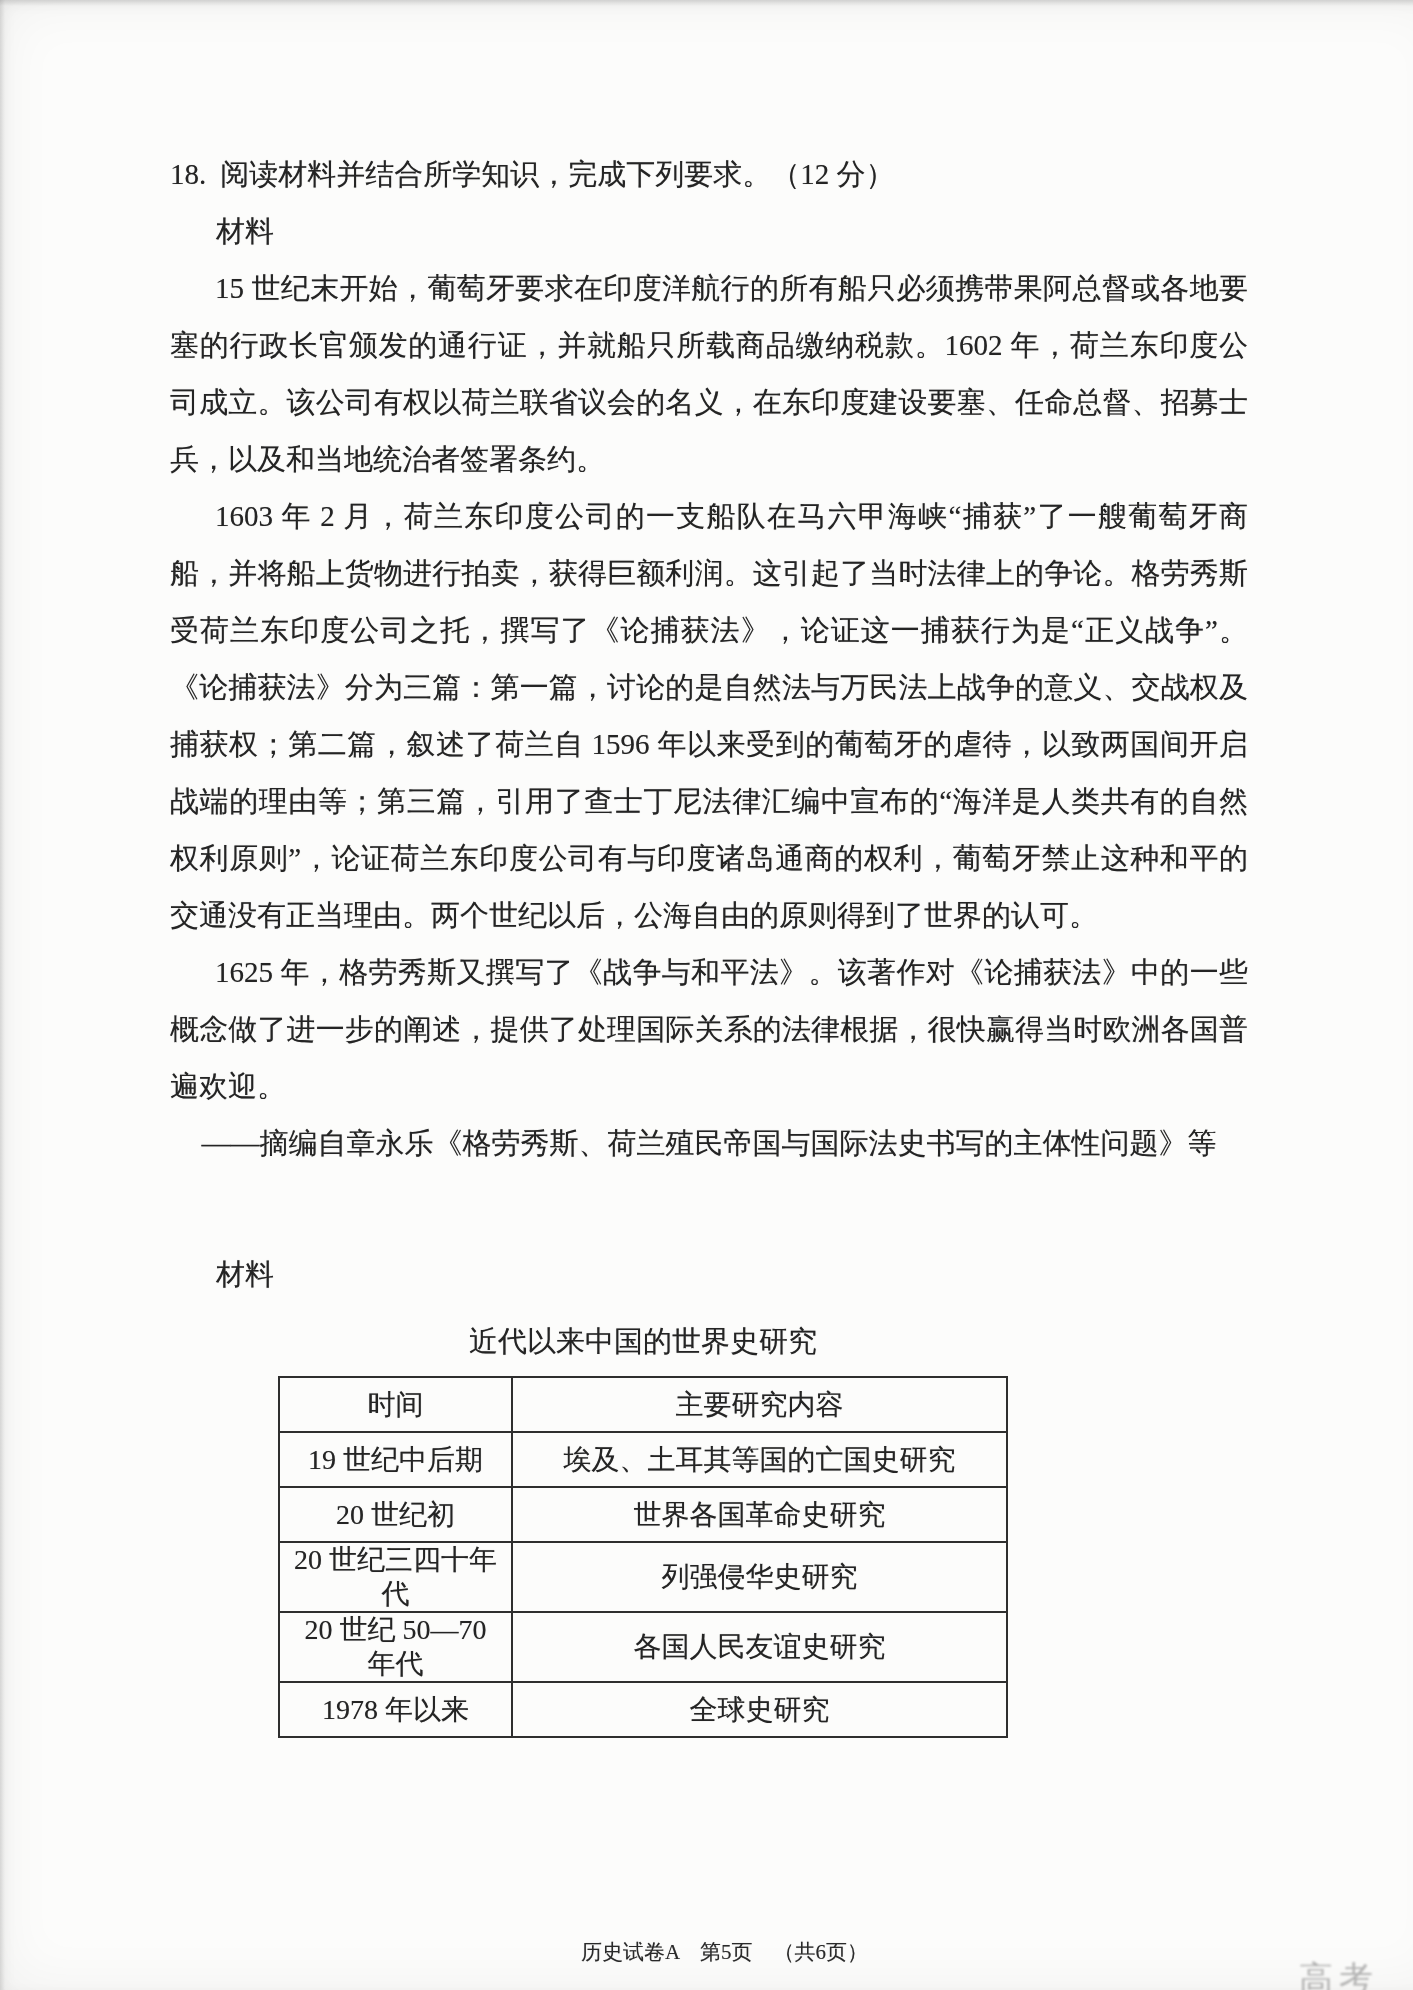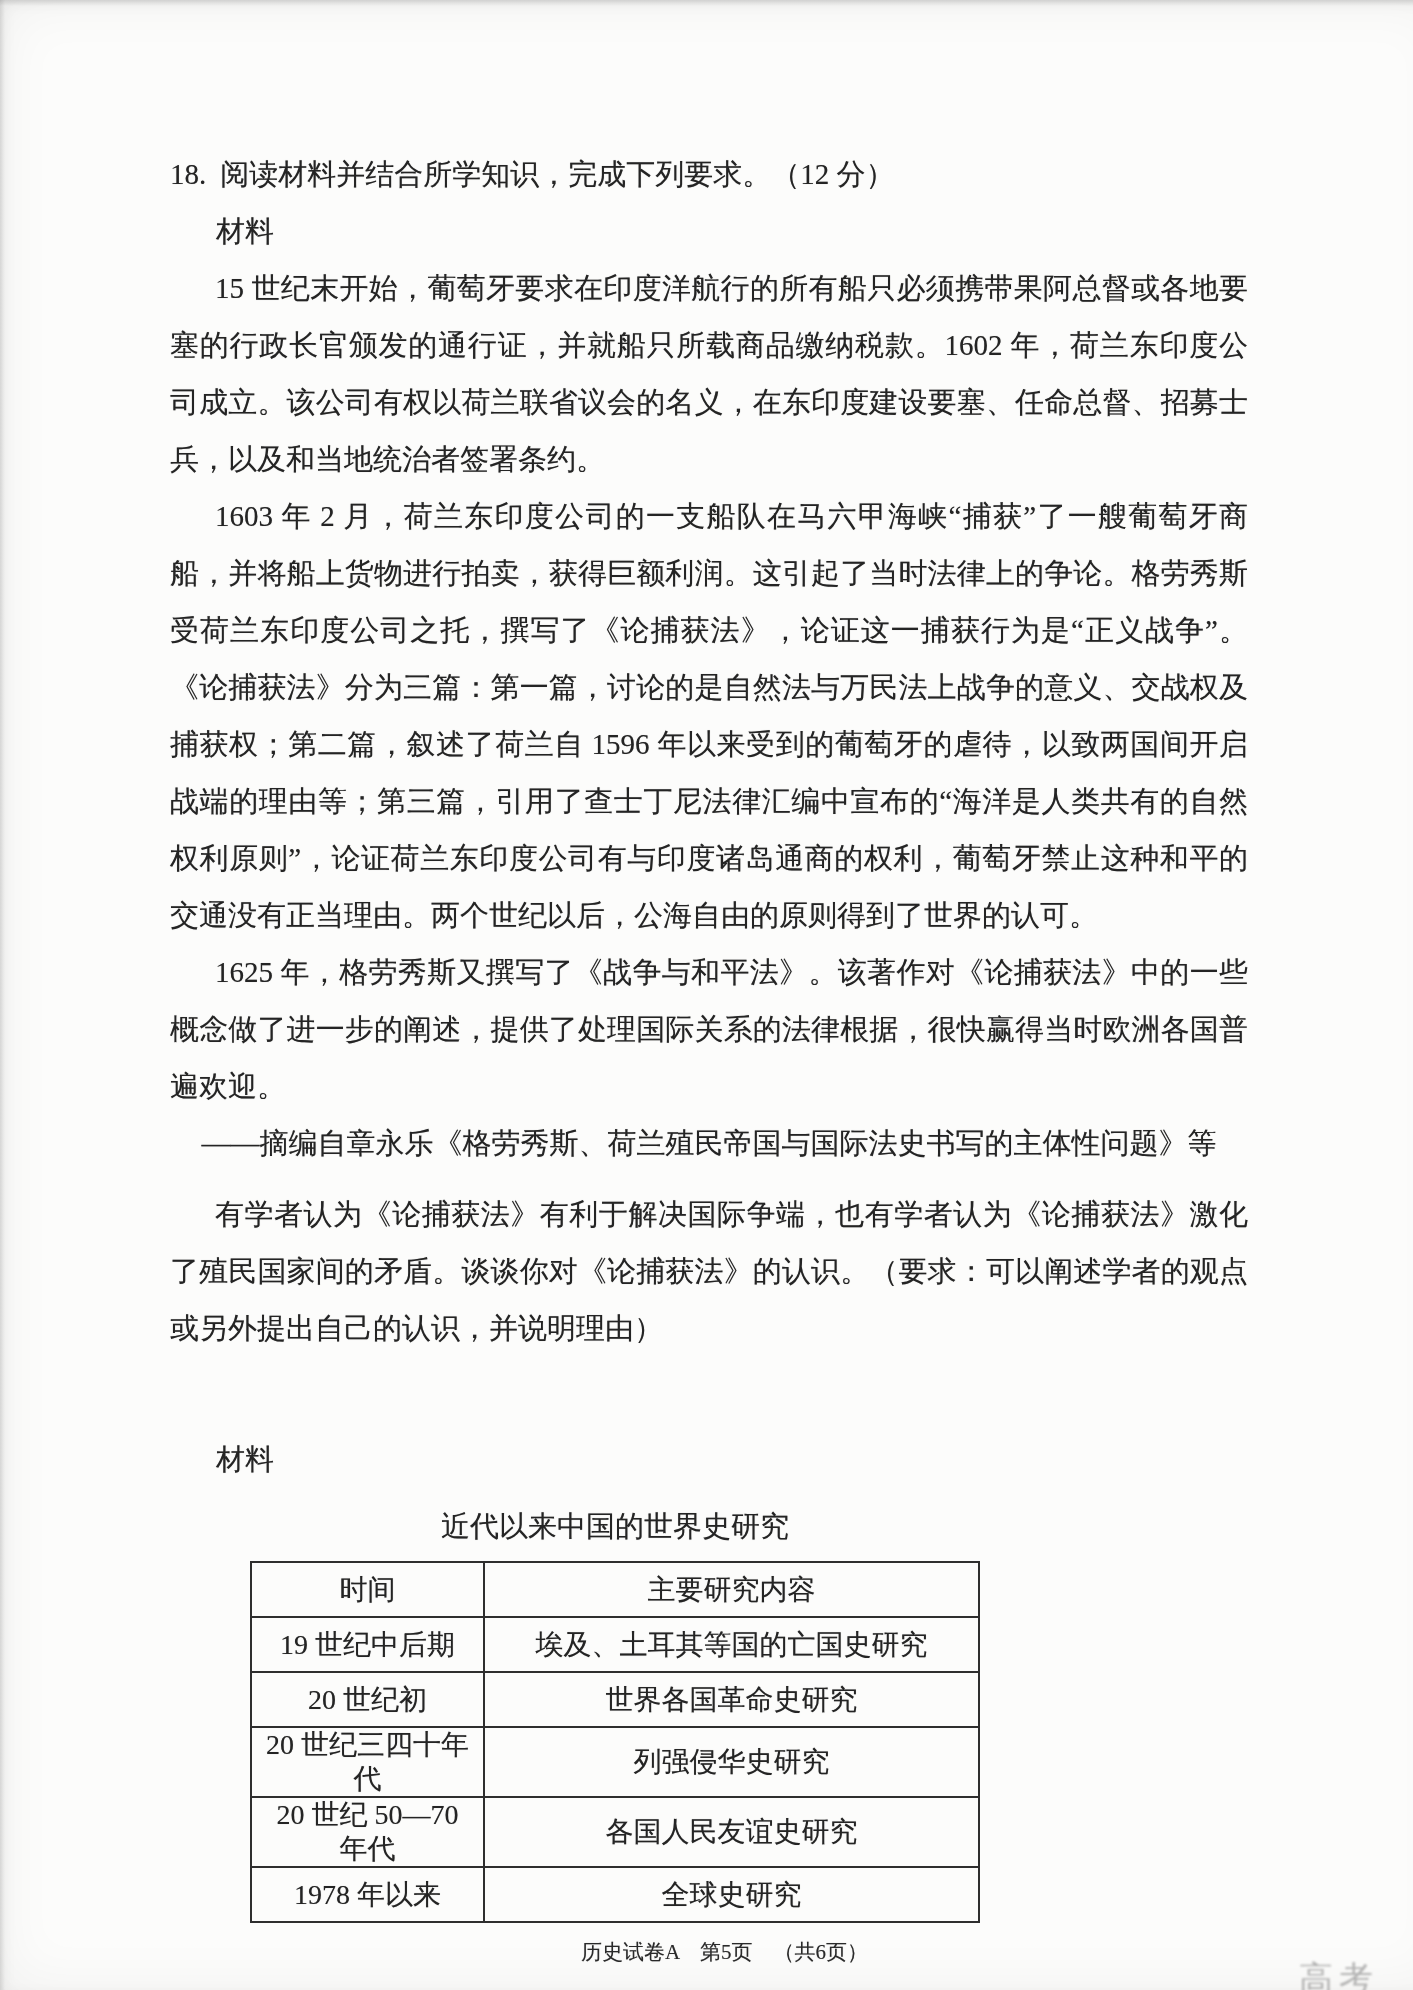--- a/index.html
+++ b/index.html
@@ -31,21 +31,21 @@
     margin: 0;
     text-indent: 1.55em;
     text-align: justify;
   }
   .attribution {
     margin: 0;
     text-align: center;
   }
   .task { margin-top: 14px; }
   .section-19 { margin-top: 74px; }
-  .table-wrap { width: 730px; margin-left: 80px; }
+  .table-wrap { width: 730px; margin-left: 108px; }
   .table-title {
     margin: 10px 0 6px 0;
     text-align: center;
   }
   table.data-table {
     border-collapse: collapse;
     width: 730px;
     font-size: 28px;
   }
   table.data-table th, table.data-table td {
@@ -95,21 +95,20 @@
 
   <div class="content">
 
     <section>
       <p class="q-head"><span class="q-num">18.</span><span>阅读材料并结合所学知识，完成下列要求。（12 分）</span></p>
       <p class="material-label">材料</p>
       <p class="para">15 世纪末开始，葡萄牙要求在印度洋航行的所有船只必须携带果阿总督或各地要塞的行政长官颁发的通行证，并就船只所载商品缴纳税款。1602 年，荷兰东印度公司成立。该公司有权以荷兰联省议会的名义，在东印度建设要塞、任命总督、招募士兵，以及和当地统治者签署条约。</p>
       <p class="para">1603 年 2 月，荷兰东印度公司的一支船队在马六甲海峡“捕获”了一艘葡萄牙商船，并将船上货物进行拍卖，获得巨额利润。这引起了当时法律上的争论。格劳秀斯受荷兰东印度公司之托，撰写了《论捕获法》，论证这一捕获行为是“正义战争”。《论捕获法》分为三篇：第一篇，讨论的是自然法与万民法上战争的意义、交战权及捕获权；第二篇，叙述了荷兰自 1596 年以来受到的葡萄牙的虐待，以致两国间开启战端的理由等；第三篇，引用了查士丁尼法律汇编中宣布的“海洋是人类共有的自然权利原则”，论证荷兰东印度公司有与印度诸岛通商的权利，葡萄牙禁止这种和平的交通没有正当理由。两个世纪以后，公海自由的原则得到了世界的认可。</p>
       <p class="para">1625 年，格劳秀斯又撰写了《战争与和平法》。该著作对《论捕获法》中的一些概念做了进一步的阐述，提供了处理国际关系的法律根据，很快赢得当时欧洲各国普遍欢迎。</p>
       <p class="attribution">——摘编自章永乐《格劳秀斯、荷兰殖民帝国与国际法史书写的主体性问题》等</p>
-      <p class="para task">有学者认为《论捕获法》有利于解决国际争端，也有学者认为《论捕获法》激化了殖民国家间的矛盾。谈谈你对《论捕获法》的认识。（要求：可以阐述学者的观点或另外提出自己的认识，并说明理由）</p>
     </section>
 
     <section class="section-19">
       <p class="material-label">材料</p>
 
       <div class="table-wrap">
         <p class="table-title">近代以来中国的世界史研究</p>
         <table class="data-table">
           <colgroup>
               <col class="c-time">

